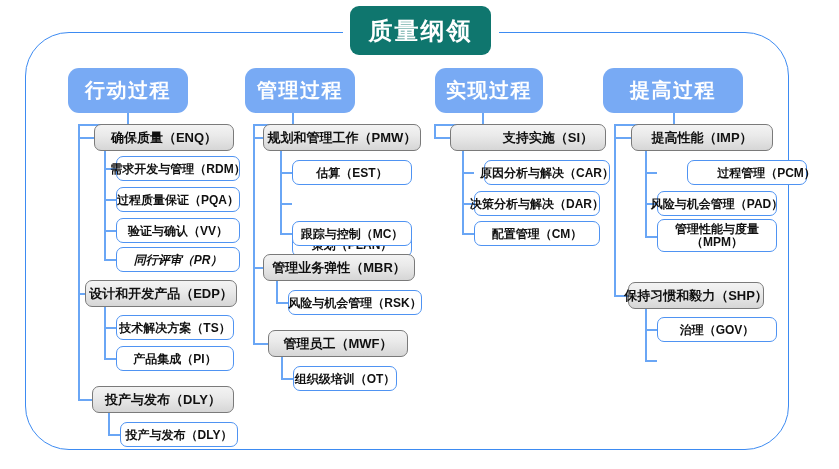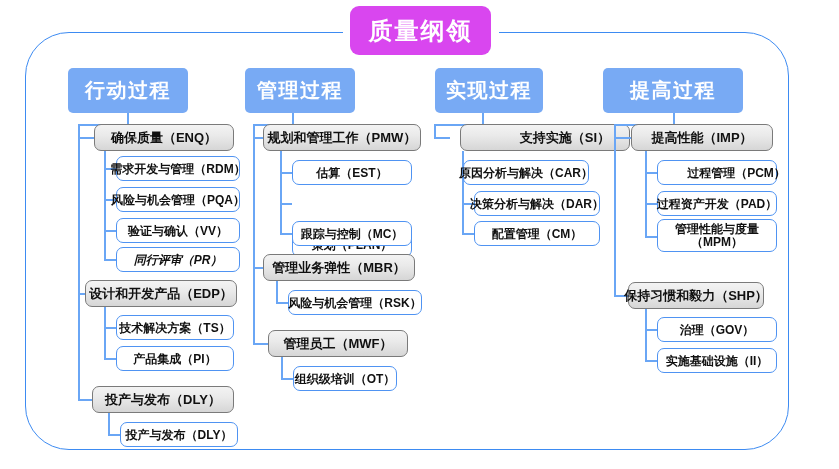--- a/index.html
+++ b/index.html
@@ -28,36 +28,36 @@
     left:343px;top:24px;
     width:156px;height:18px;
     background:#ffffff;
   }
 
   
   .root-title{
     position:absolute;
     left:350px;top:6px;
     width:141px;height:49px;
-    background:#d946ef;
+    background:#0f766e;
     border-radius:9px;
     color:#ffffff;
     font-size:24px;
     font-weight:700;
     letter-spacing:2px;
     display:flex;align-items:center;justify-content:center;
     box-sizing:border-box;
   }
 
   
   .col-head{
     position:absolute;
     height:45px;
     background:#78aaf4;
-    border-radius:5px;
+    border-radius:11px;
     color:#ffffff;
     font-size:20px;
     font-weight:700;
     letter-spacing:1.5px;
     display:flex;align-items:center;justify-content:center;
     box-sizing:border-box;
   }
 
   
   .l2{
@@ -120,21 +120,21 @@
   <div class="hline" style="left:78px;top:293px;width:7px;"></div>
   <div class="hline" style="left:78px;top:399px;width:14px;"></div>
 
   <div class="l2" style="left:94px;top:124px;width:140px;">确保质量（ENQ）</div>
   <div class="vline" style="left:104px;top:151px;height:108px;"></div>
   <div class="hline" style="left:104px;top:168px;width:12px;"></div>
   <div class="hline" style="left:104px;top:199px;width:12px;"></div>
   <div class="hline" style="left:104px;top:230px;width:12px;"></div>
   <div class="hline" style="left:104px;top:259px;width:12px;"></div>
   <div class="l3" style="left:116px;top:156px;width:124px;">需求开发与管理（RDM）</div>
-  <div class="l3" style="left:116px;top:187px;width:124px;">风险与机会管理（PQA）</div>
+  <div class="l3" style="left:116px;top:187px;width:124px;">过程质量保证（PQA）</div>
   <div class="l3" style="left:116px;top:218px;width:124px;">验证与确认（VV）</div>
   <div class="l3" style="left:116px;top:247px;width:124px;font-style:italic;">同行评审（PR）</div>
 
   <div class="l2" style="left:85px;top:280px;width:152px;">设计和开发产品（EDP）</div>
   <div class="vline" style="left:104px;top:307px;height:51px;"></div>
   <div class="hline" style="left:104px;top:327px;width:12px;"></div>
   <div class="hline" style="left:104px;top:358px;width:12px;"></div>
   <div class="l3" style="left:116px;top:315px;width:118px;">技术解决方案（TS）</div>
   <div class="l3" style="left:116px;top:346px;width:118px;">产品集成（PI）</div>
 
@@ -168,44 +168,43 @@
   <div class="vline" style="left:281px;top:357px;height:22px;"></div>
   <div class="hline" style="left:281px;top:378px;width:12px;"></div>
   <div class="l3" style="left:293px;top:356px;width:0px;height:0px;border:none;"></div>
   <div class="l3" style="left:293px;top:366px;width:104px;">组织级培训（OT）</div>
 
   <div class="vline" style="left:482px;top:113px;height:12px;"></div>
   <div class="hline" style="left:434px;top:124px;width:49px;"></div>
   <div class="vline" style="left:434px;top:124px;height:14px;"></div>
   <div class="hline" style="left:434px;top:137px;width:16px;"></div>
 
-  <div class="l2" style="left:460px;top:124px;width:170px;padding-left:40px;">支持实施（SI）</div>
+  <div class="l2" style="left:450px;top:124px;width:156px;padding-left:40px;">支持实施（SI）</div>
   <div class="vline" style="left:462px;top:151px;height:82px;"></div>
   <div class="hline" style="left:462px;top:172px;width:12px;"></div>
   <div class="hline" style="left:462px;top:203px;width:12px;"></div>
   <div class="hline" style="left:462px;top:233px;width:12px;"></div>
-  <div class="l3" style="left:463px;top:160px;width:126px;text-align:right;">原因分析与解决（CAR）</div>
+  <div class="l3" style="left:484px;top:160px;width:126px;text-align:right;">原因分析与解决（CAR）</div>
   <div class="l3" style="left:474px;top:191px;width:126px;">决策分析与解决（DAR）</div>
   <div class="l3" style="left:474px;top:221px;width:126px;">配置管理（CM）</div>
 
   <div class="vline" style="left:673px;top:113px;height:12px;"></div>
   <div class="hline" style="left:614px;top:124px;width:60px;"></div>
   <div class="vline" style="left:614px;top:124px;height:172px;"></div>
   <div class="hline" style="left:614px;top:137px;width:17px;"></div>
   <div class="hline" style="left:614px;top:295px;width:14px;"></div>
 
   <div class="l2" style="left:631px;top:124px;width:142px;">提高性能（IMP）</div>
   <div class="vline" style="left:645px;top:151px;height:85px;"></div>
   <div class="hline" style="left:645px;top:172px;width:12px;"></div>
   <div class="hline" style="left:645px;top:203px;width:12px;"></div>
   <div class="hline" style="left:645px;top:236px;width:12px;"></div>
-  <div class="l3" style="left:657px;top:160px;width:120px;padding-left:39px;">过程管理（PCM）</div>
-  <div class="l3" style="left:657px;top:191px;width:120px;">过程资产开发（PAD）</div>
+  <div class="l3" style="left:687px;top:160px;width:120px;padding-left:39px;">过程管理（PCM）</div>
+  <div class="l3" style="left:657px;top:191px;width:120px;">风险与机会管理（PAD）</div>
   <div class="l3 two-line" style="left:657px;top:219px;width:120px;height:33px;">管理性能与度量（MPM）</div>
 
   <div class="l2" style="left:628px;top:282px;width:136px;">保持习惯和毅力（SHP）</div>
   <div class="vline" style="left:645px;top:309px;height:51px;"></div>
   <div class="hline" style="left:645px;top:329px;width:12px;"></div>
   <div class="hline" style="left:645px;top:360px;width:12px;"></div>
   <div class="l3" style="left:657px;top:317px;width:120px;">治理（GOV）</div>
-  <div class="l3" style="left:657px;top:348px;width:120px;">实施基础设施（II）</div>
 
 </div>
 
 </body></html>

